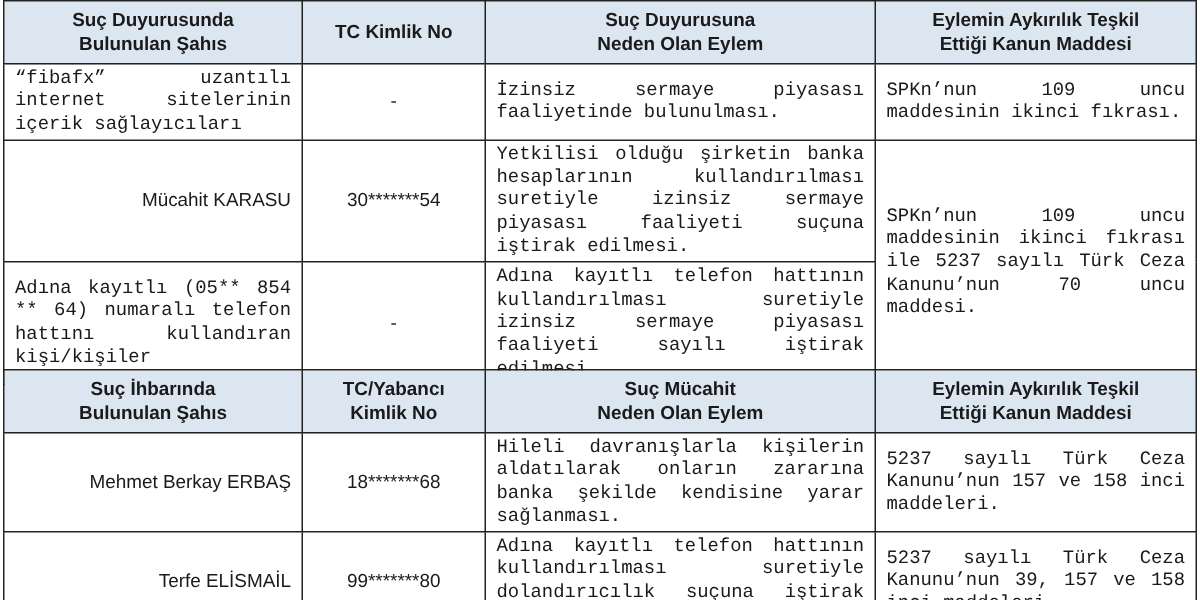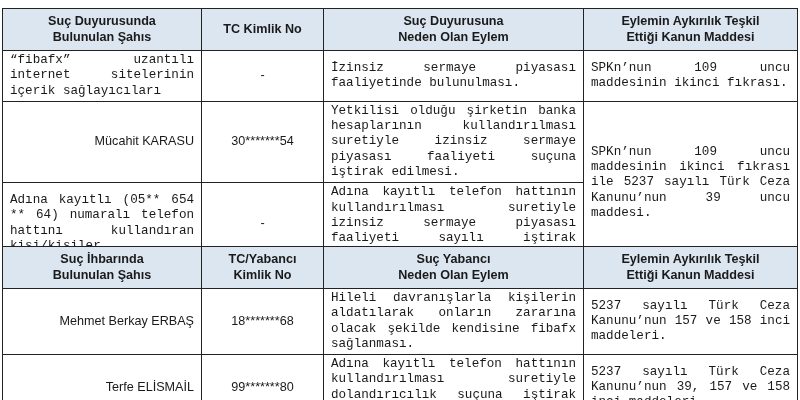--- a/index.html
+++ b/index.html
@@ -1,20 +1,20 @@
 <!DOCTYPE html>
 <html><head>
   <meta charset="utf-8">
   <style>
     html, body { margin: 0; padding: 0; background: #ffffff; }
     body { width: 800px; height: 400px; position: relative; overflow: hidden;
            font-family: "Liberation Sans", sans-serif; color: #1a1a1a; }
     table { position: absolute; left: 2px; width: 795px; border-collapse: collapse;
             table-layout: fixed; font-size: 12.6px; line-height: 15.3px; }
-    #t1 { top: 8px; }
+    #t1 { top: 0; }
     #t2 { top: 246px; }
     td, th { border: 1.5px solid #222; padding: 2px 7px; vertical-align: middle; }
     th { background: #dce6f1; font-weight: bold; text-align: center; height: 37px; }
     td.just { text-align: justify; text-align-last: left; font-family: Liberation Mono, monospace; }
     td.center { text-align: center; }
     td.left { text-align: right; }
     col.c1 { width: 199px; } col.c2 { width: 122px; } col.c3 { width: 260px; } col.c4 { width: 214px; }
     #t1 tr.r1 td { height: 39px; }
     #t1 tr.r2 td { height: 74px; }
     #t1 tr.r3 td { height: 56px; }
@@ -40,48 +40,48 @@
   <tr class="r1">
     <td class="just">“fibafx” uzantılı internet sitelerinin içerik sağlayıcıları</td>
     <td class="center">-</td>
     <td class="just">İzinsiz sermaye piyasası faaliyetinde bulunulması.</td>
     <td class="just">SPKn’nun 109 uncu maddesinin ikinci fıkrası.</td>
   </tr>
   <tr class="r2">
     <td class="left">Mücahit KARASU</td>
     <td class="center">30*******54</td>
     <td class="just">Yetkilisi olduğu şirketin banka hesaplarının kullandırılması suretiyle izinsiz sermaye piyasası faaliyeti suçuna iştirak edilmesi.</td>
-    <td class="just" rowspan="2">SPKn’nun 109 uncu maddesinin ikinci fıkrası ile 5237 sayılı Türk Ceza Kanunu’nun 39 uncu maddesi.</td>
+    <td class="just" rowspan="2">SPKn’nun 109 uncu maddesinin ikinci fıkrası ile 5237 sayılı Türk Ceza Kanunu’nun 70 uncu maddesi.</td>
   </tr>
   <tr class="r3">
-    <td class="just">Adına kayıtlı (05** 654 ** 64) numaralı telefon hattını kullandıran kişi/kişiler</td>
+    <td class="just">Adına kayıtlı (05** 854 ** 64) numaralı telefon hattını kullandıran kişi/kişiler</td>
     <td class="center">-</td>
     <td class="just">Adına kayıtlı telefon hattının kullandırılması suretiyle izinsiz sermaye piyasası faaliyeti sayılı iştirak edilmesi.</td>
   </tr>
 </tbody>
   </table>
 
 <table id="t2">
   <colgroup>
       <col class="c1">
       <col class="c2">
       <col class="c3">
       <col class="c4">
     </colgroup>
   <tbody>
       <tr>
     <th><span>Suç İhbarında</span><br><span>Bulunulan Şahıs</span></th>
     <th><span>TC/Yabancı</span><br><span>Kimlik No</span></th>
-    <th><span>Suç Yabancı</span><br><span>Neden Olan Eylem</span></th>
+    <th><span>Suç Mücahit</span><br><span>Neden Olan Eylem</span></th>
     <th><span>Eylemin Aykırılık Teşkil</span><br><span>Ettiği Kanun Maddesi</span></th>
   </tr>
   <tr>
     <td class="left">Mehmet Berkay ERBAŞ</td>
     <td class="center">18*******68</td>
-    <td class="just">Hileli davranışlarla kişilerin aldatılarak onların zararına olacak şekilde kendisine fibafx sağlanması.</td>
+    <td class="just">Hileli davranışlarla kişilerin aldatılarak onların zararına banka şekilde kendisine yarar sağlanması.</td>
     <td class="just">5237 sayılı Türk Ceza Kanunu’nun 157 ve 158 inci maddeleri.</td>
   </tr>
   <tr>
     <td class="left">Terfe ELİSMAİL</td>
     <td class="center">99*******80</td>
     <td class="just">Adına kayıtlı telefon hattının kullandırılması suretiyle dolandırıcılık suçuna iştirak edilmesi.</td>
     <td class="just">5237 sayılı Türk Ceza Kanunu’nun 39, 157 ve 158 inci maddeleri.</td>
   </tr>
 </tbody>
   </table>

